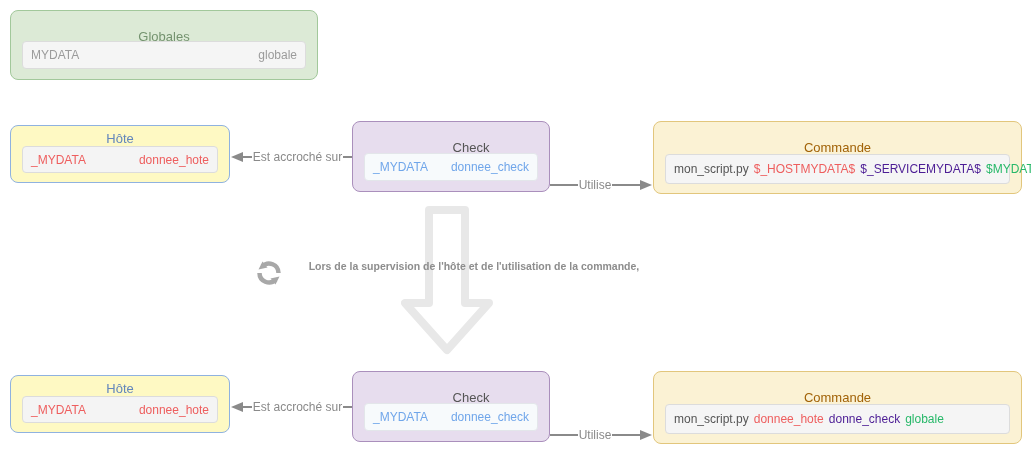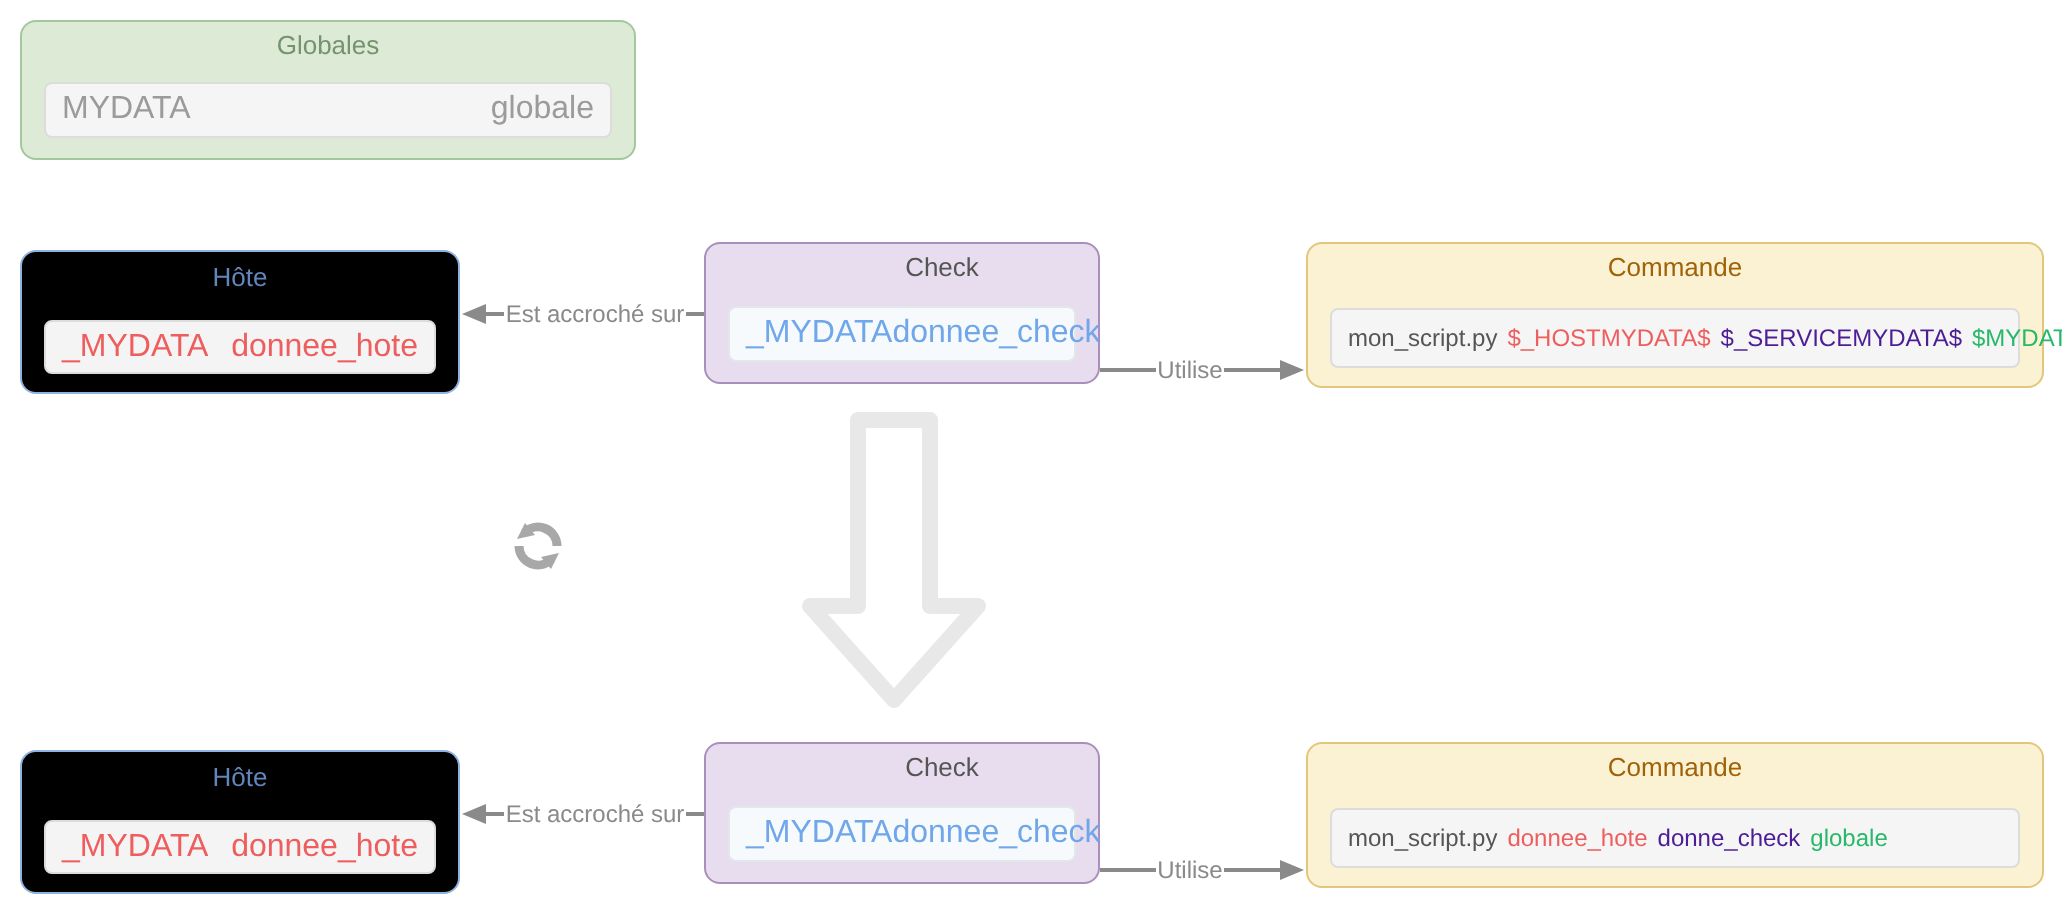--- a/index.html
+++ b/index.html
@@ -4,33 +4,33 @@
 <style>
   html,body{margin:0;padding:0;background:#fff;}
   body{
     width:1031px;height:453px;position:relative;overflow:hidden;
     font-family:"Liberation Sans", sans-serif;
     -webkit-font-smoothing:antialiased;
   }
   .panel{
     position:absolute;border-radius:8px;border:1.5px solid;box-sizing:border-box;background:#fff;
   }
-  .panel-title{text-align:center;font-size:13px;margin-top:4px;}
+  .panel-title{text-align:center;font-size:13px;margin-top:18px;}
   .field{
     position:absolute;left:11px;right:11px;bottom:9px;height:27px;
     border:1px solid #dcdcdc;border-radius:4px;background:#f5f5f5;
     display:flex;align-items:center;justify-content:space-between;
-    padding:0 8px;font-size:16px;box-sizing:border-box;white-space:nowrap;
+    padding:0 8px;font-size:12px;box-sizing:border-box;white-space:nowrap;
   }
   
   .globales{background:#dcead6;border-color:#a2c89b;}
   .globales .panel-title{color:#74936f;}
   .globales .field{color:#9b9b9b;}
   
-  .hote{left:10px;width:220px;height:72px;background:#000000;border-color:#8fb2e0;}
+  .hote{left:10px;width:220px;height:58px;background:#fef9c3;border-color:#8fb2e0;}
   .hote .panel-title{color:#6286bc;margin-top:5px;}
   .hote .field{color:#ee5e5e;background:#f4f4f4;}
   
   .check{left:352px;width:198px;height:71px;background:#e7ddee;border-color:#aa8fbc;}
   .check .panel-title{color:#555;padding-left:40px;}
   .check .field{color:#70a6ea;background:#f7fafc;border-color:#e3e6ea;height:28px;bottom:10px;}
   
   .commande{left:653px;width:369px;height:73px;background:#fbf2d4;border-color:#e2c67c;}
   .commande .panel-title{color:#a16207;}
   .commande .field{justify-content:flex-start;gap:5px;font-size:12px;height:30px;bottom:9px;color:#555;}
@@ -120,20 +120,21 @@
 </svg>
 
 <svg class="refresh" width="32" height="32" viewBox="0 0 32 32">
   <path d="M25.5 16 A9.5 9.5 0 0 0 9.3 9.3" fill="none" stroke="#a8a8a8" stroke-width="4.5"></path>
   <path d="M6.5 16 A9.5 9.5 0 0 0 22.7 22.7" fill="none" stroke="#a8a8a8" stroke-width="4.5"></path>
   <polygon points="14.5,10.5 5.5,12.5 9.5,4.5" fill="#a8a8a8"></polygon>
   <polygon points="17.5,21.5 26.5,19.5 22.5,27.5" fill="#a8a8a8"></polygon>
 </svg>
 
 <div class="note">
+  <div>Lors de la supervision de l'hôte et de l'utilisation de la commande,</div>
 </div>
 
 <div class="panel hote row2">
   <div class="panel-title">Hôte</div>
   <div class="field">
     <span>_MYDATA</span>
     <span>donnee_hote</span>
   </div>
 </div>
 

